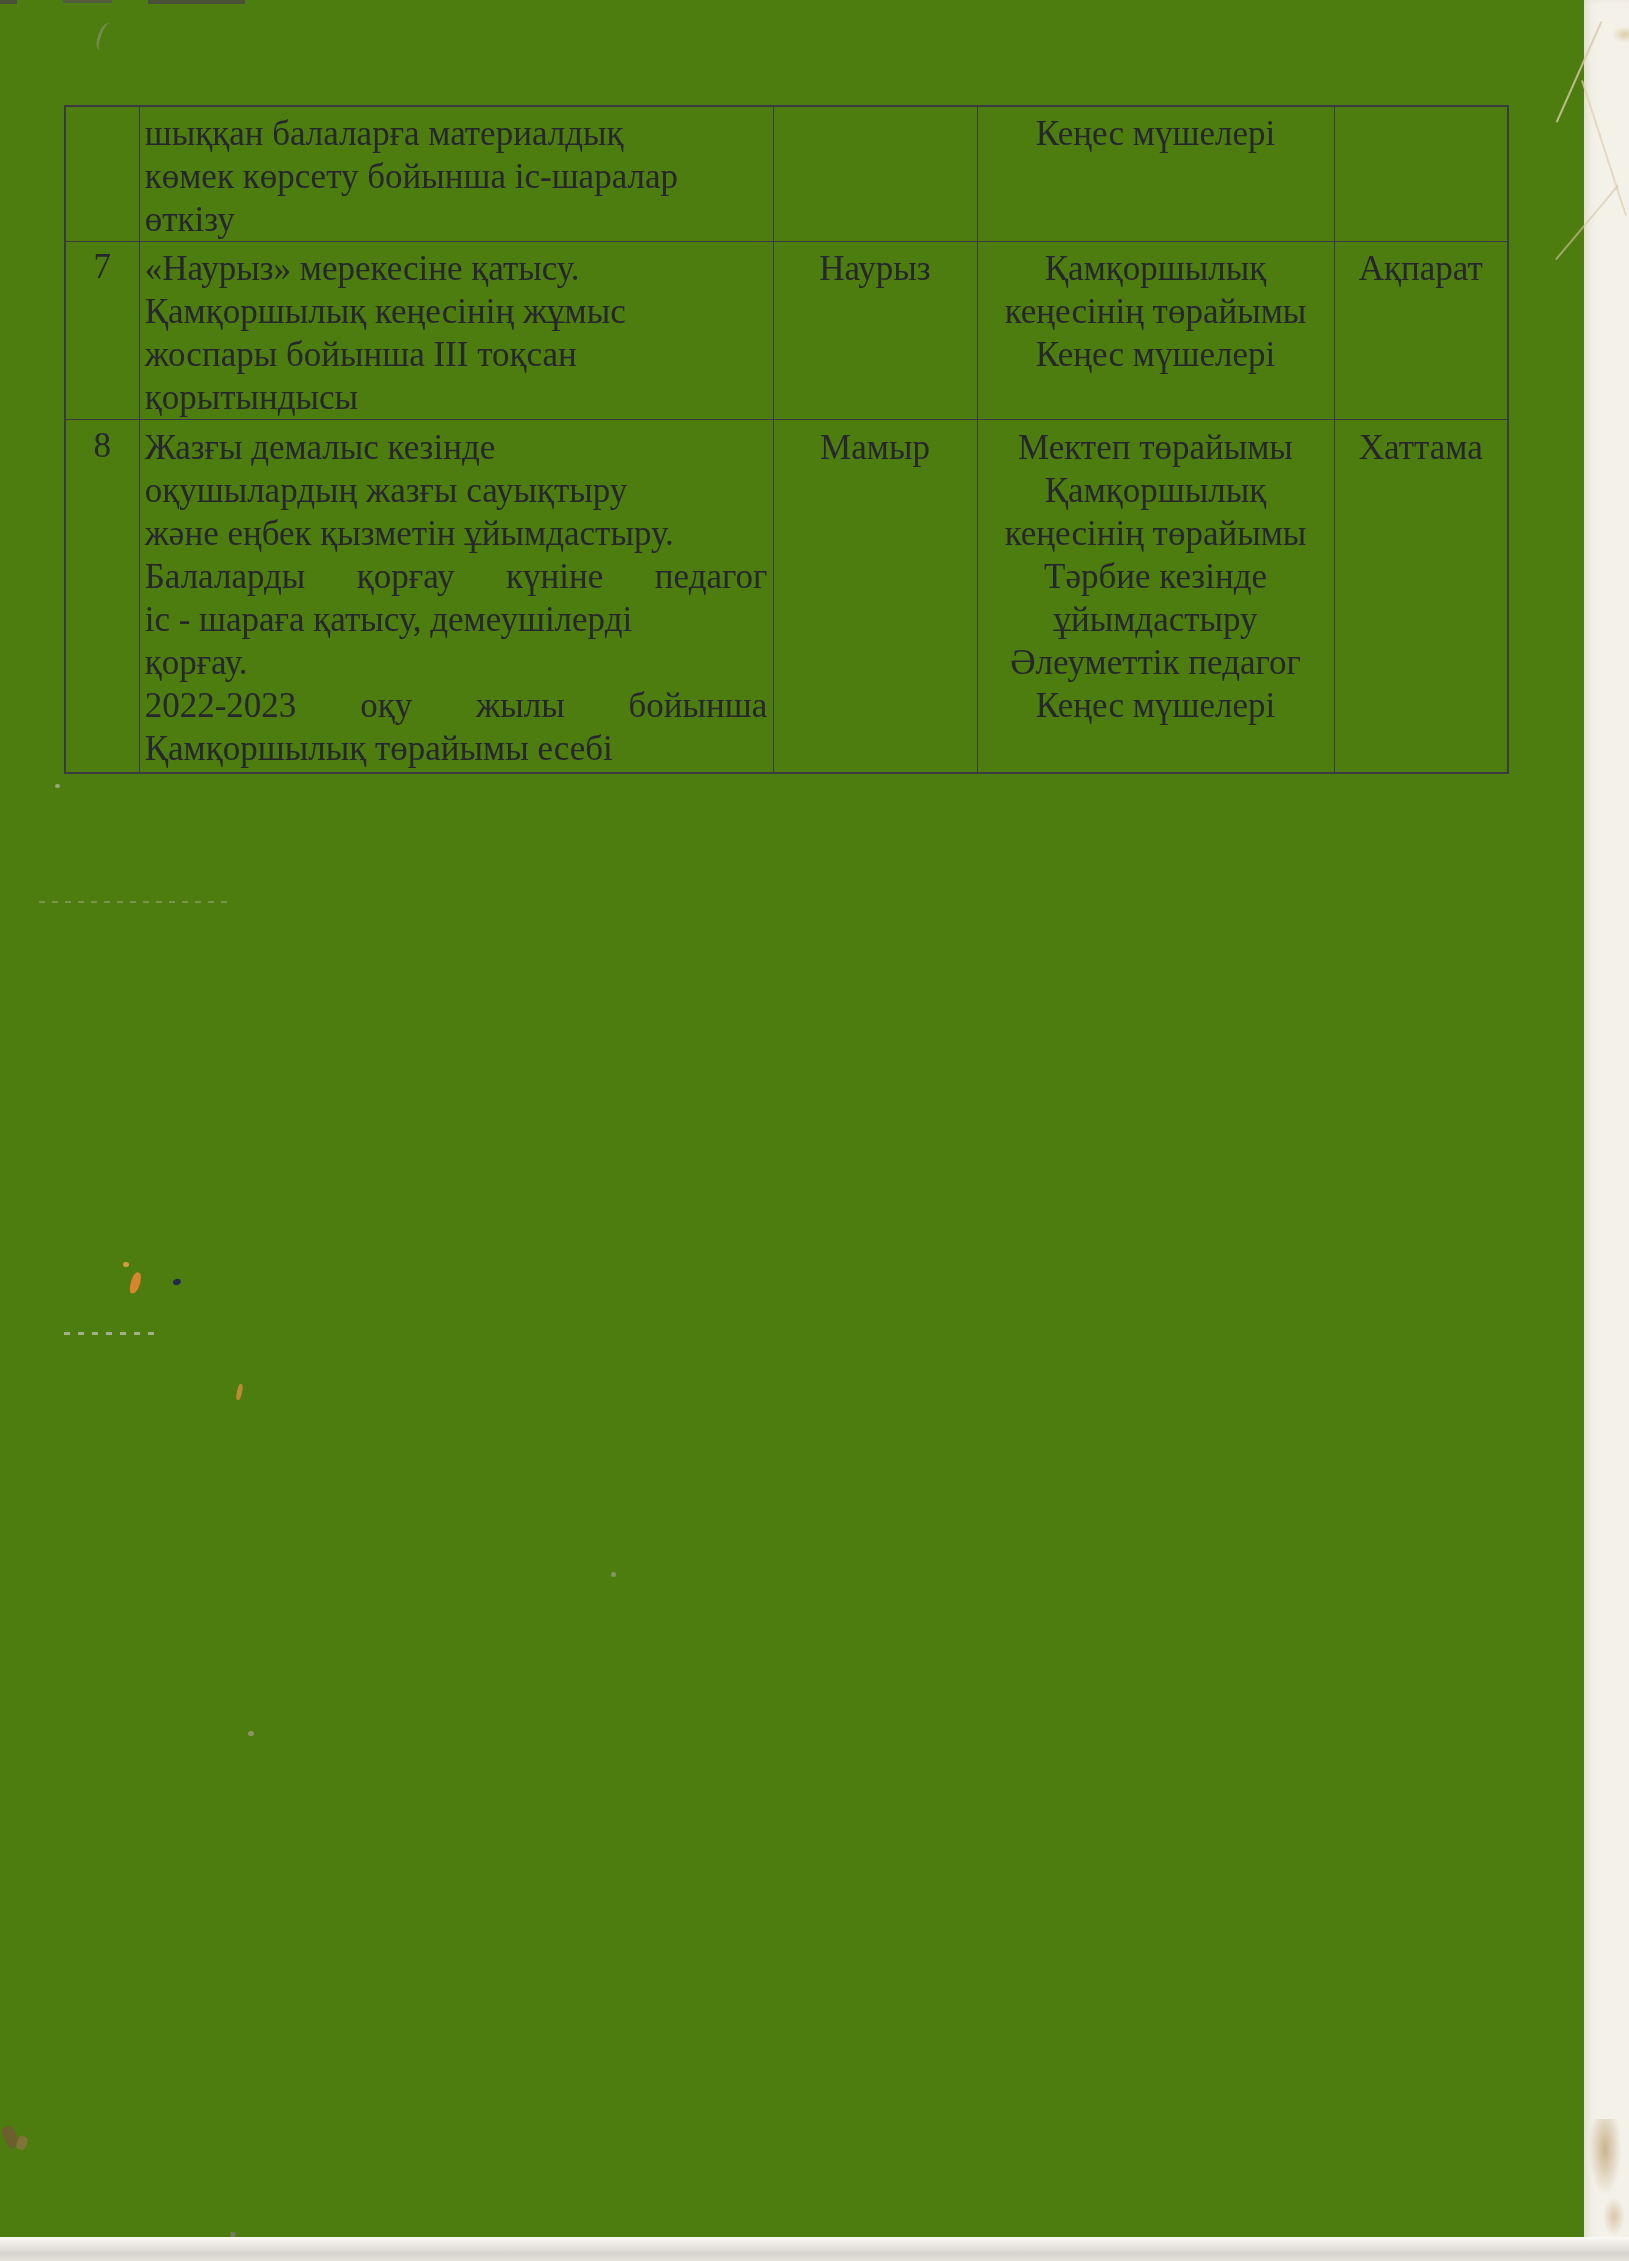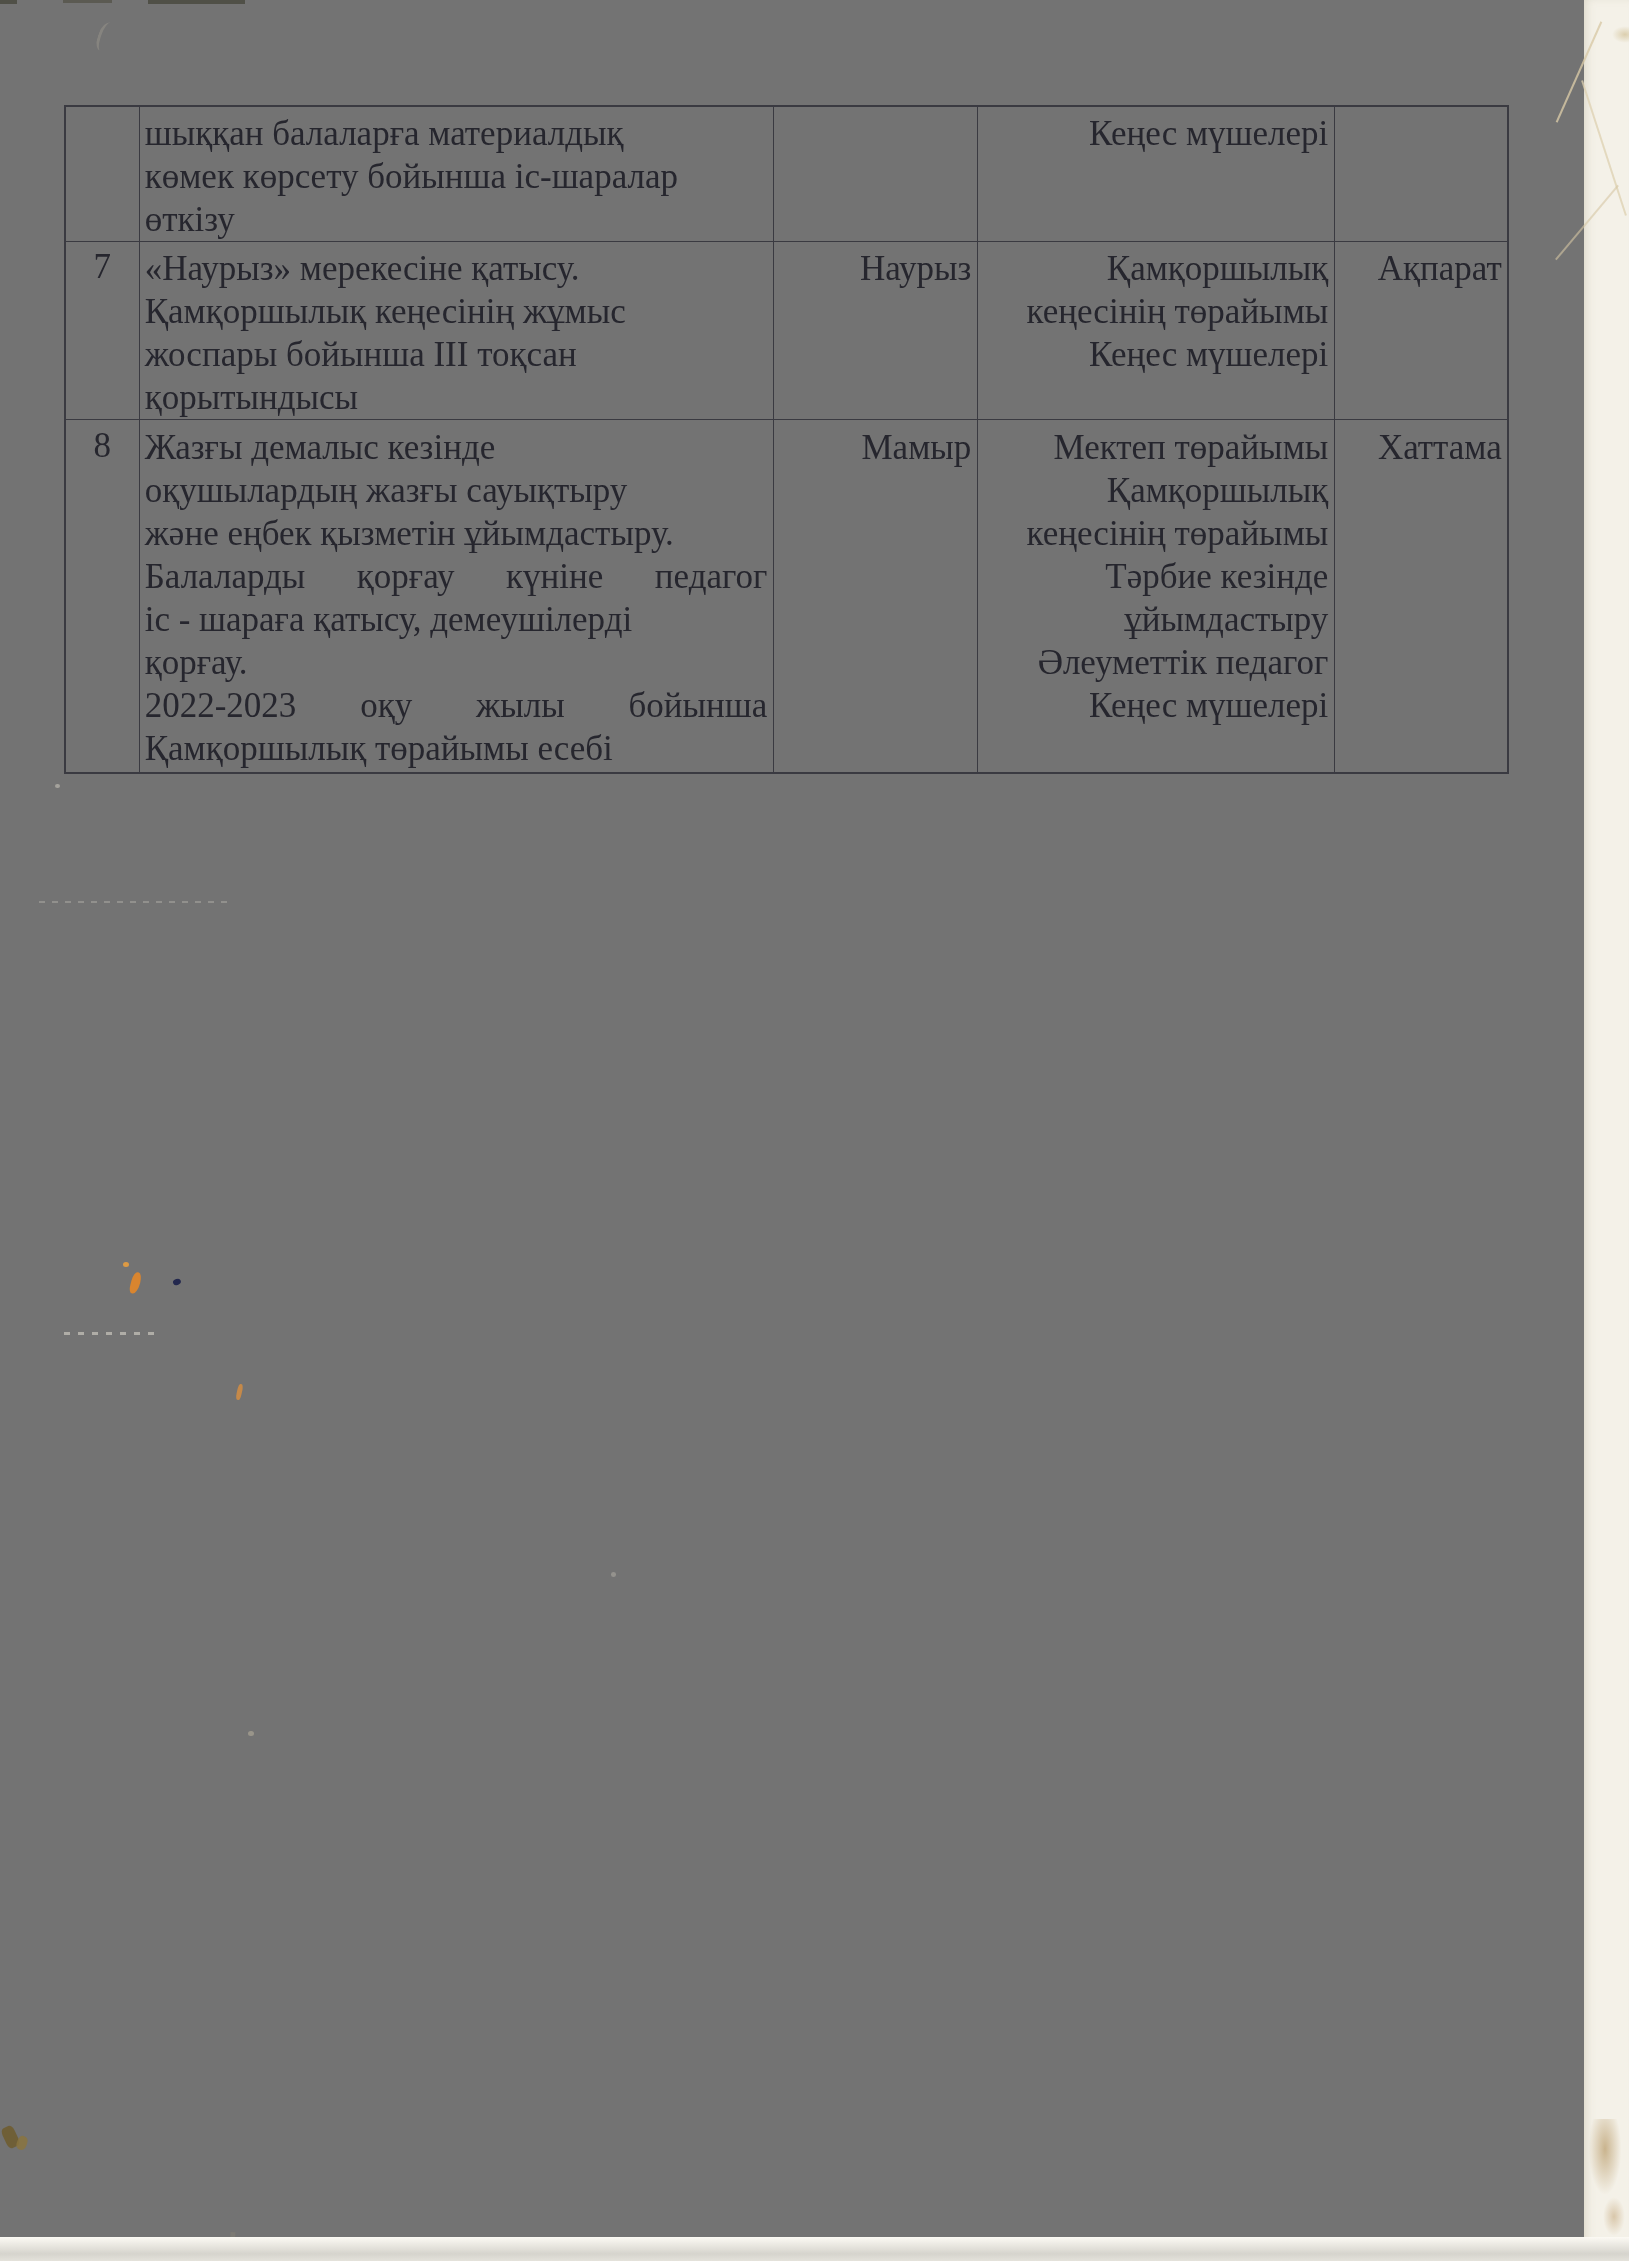--- a/index.html
+++ b/index.html
@@ -1,19 +1,19 @@
 <!DOCTYPE html>
 <html style="font-size:10.3px"><head>
 <meta charset="utf-8">
 <style>
   html,body { margin:0; padding:0; }
   .page {
     position:relative;
     width:1630px; height:2261px;
-    background:#737373;
+    background:#4d7c0f;
     overflow:hidden;
     font-family:"Liberation Serif","DejaVu Serif",serif;
     color:#26262e;
   }
   
   .right-band {
     position:absolute; right:0; top:0; width:46px; height:100%;
     background:#f4f1e8;
     box-shadow:inset 5.2px 0 10.3px -5.2px rgba(150,140,110,.35);
   }
@@ -30,21 +30,21 @@
     padding:5.2px 5.2px 0 5.2px;
     font-size:35px;
   }
   tr.r0 { height:132px; }
   tr.r1 { height:174px; }
   tr.r2 { height:353px; }
   td.num { text-align:center; padding-top:6.4px; font-size:36px; }
   td.act { padding-left:14px; padding-right:15.5px; }
   .line { line-height:43px; white-space:nowrap; }
   .line.just { white-space:normal; text-align:justify; text-align-last:justify; }
-  td.month, td.resp, td.res { text-align:right; }
+  td.month, td.resp, td.res { text-align:center; }
   td.resp { padding-left:2.6px; padding-right:2.6px; }
   
   .art { position:absolute; }
   .tl-edge1 { left:0; top:0; width:17px; height:3.9px; background:#4a4a40; opacity:.85; }
   .tl-edge2 { left:63px; top:0; width:49px; height:3.2px; background:#55544a; opacity:.8; }
   .tl-edge3 { left:148px; top:0; width:97px; height:3.9px; background:#4a4a40; opacity:.85; }
   .tl-curl { left:98px; top:22px; width:14px; height:30px; border-left:3.2px solid #9a968c;
              border-radius:50% 0 0 40%; transform:rotate(18deg); opacity:.5; }
   .spk-orange-drop { left:131px; top:1272px; width:9px; height:22px; background:#d9852f;
                      border-radius:50% 50% 60% 40%; transform:rotate(15deg); }

